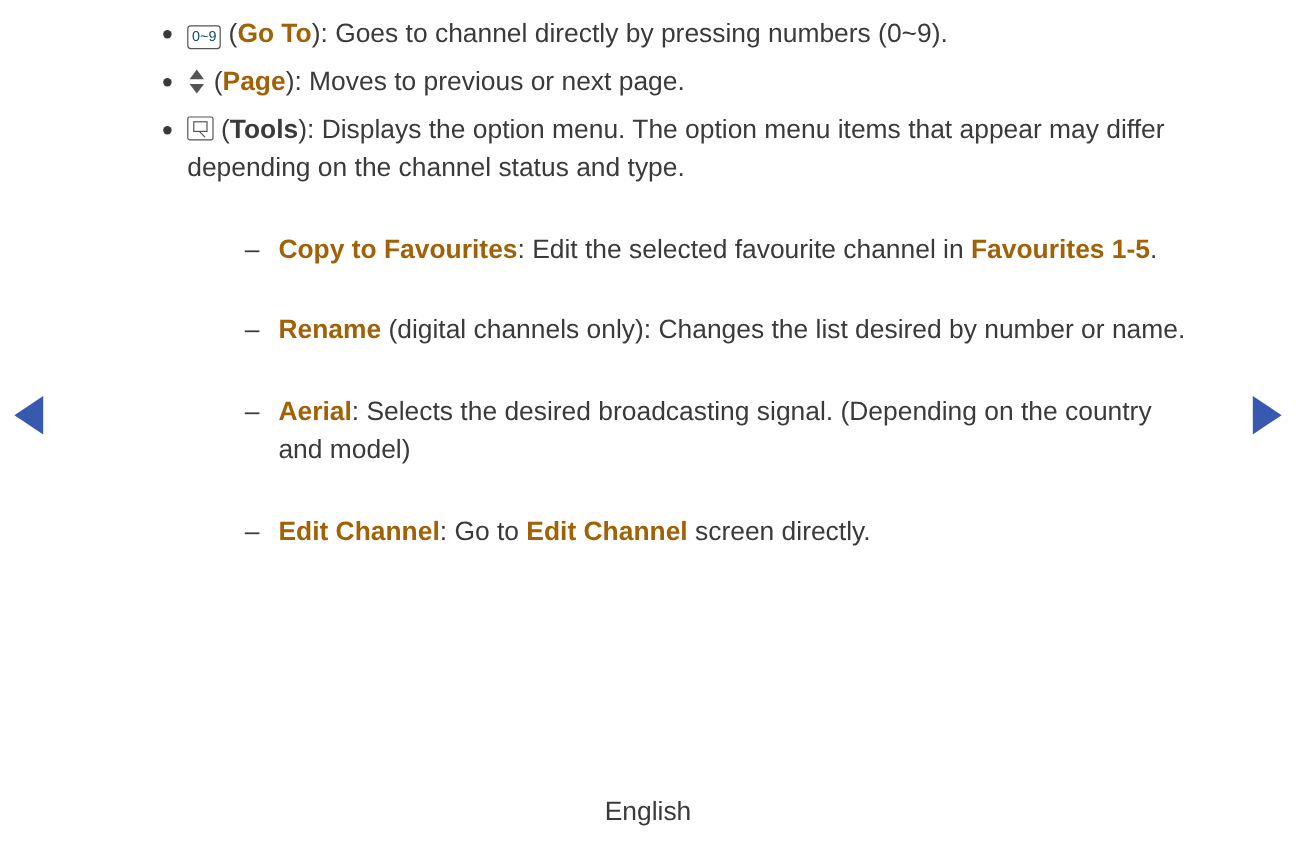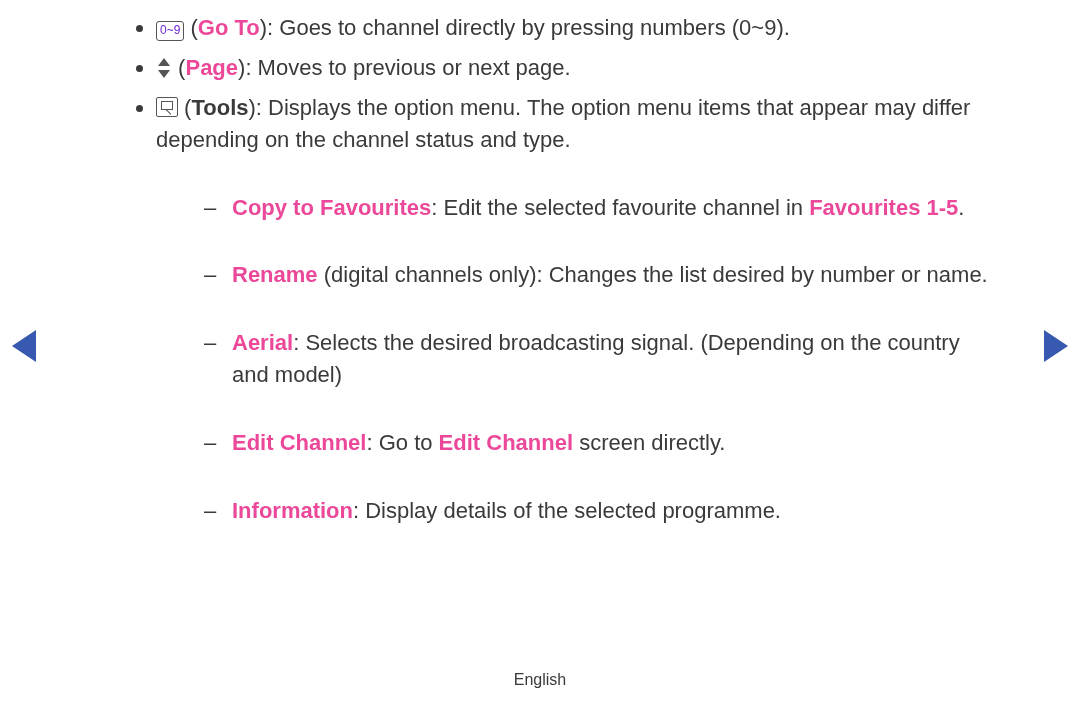--- a/index.html
+++ b/index.html
@@ -39,32 +39,32 @@
     padding-left: 28px;
     margin-top: 36px;
   }
   ul.sub > li::before {
     content: "–";
     position: absolute;
     left: 0;
     top: 0;
     color: #3a3a3a;
   }
-  .b { color: #ec4899; font-weight: bold; }
+  .b { color: #a16207; font-weight: bold; }
   .bold { font-weight: bold; }
   .icon-box {
     display: inline-block;
     vertical-align: 1px;
     height: 18px;
     line-height: 16px;
     padding: 0 3px;
     border: 1.5px solid #555;
     border-radius: 3px;
     font-size: 12px;
-    color: #6d28d9;
+    color: #0c4a6e;
     font-family: Arial, sans-serif;
   }
   .icon-updown {
     display: inline-block;
     position: relative;
     width: 16px;
     height: 22px;
     vertical-align: -4px;
   }
   .icon-updown::before,
@@ -110,21 +110,21 @@
     border-bottom: 16px solid transparent;
   }
   .nav-left  { left: 12px;  border-right: 24px solid #3759b0; }
   .nav-right { right: 12px; border-left: 24px solid #3759b0; }
   .footer {
     position: absolute;
     bottom: 16px;
     left: 0;
     width: 100%;
     text-align: center;
-    font-size: 16px;
+    font-size: 22px;
     color: #3a3a3a;
   }
 </style>
 </head>
 <body>
 
 <div class="nav-arrow nav-left"></div>
 <div class="nav-arrow nav-right"></div>
 
 <div class="content">
@@ -150,22 +150,19 @@
         </li>
         <li>
           <span class="b">Rename</span><span> (digital channels only)</span><span>: Changes the list desired by number or name.</span>
         </li>
         <li>
           <span class="b">Aerial</span><span>: Selects the desired broadcasting signal. (Depending on the country and model)</span>
         </li>
         <li>
           <span class="b">Edit Channel</span><span>: Go to </span><span class="b">Edit Channel</span><span> screen directly.</span>
         </li>
-        <li>
-          <span class="b">Information</span><span>: Display details of the selected programme.</span>
-        </li>
       </ul>
     </li>
 
   </ul>
 </div>
 
 <div class="footer">English</div>
 
 </body></html>

